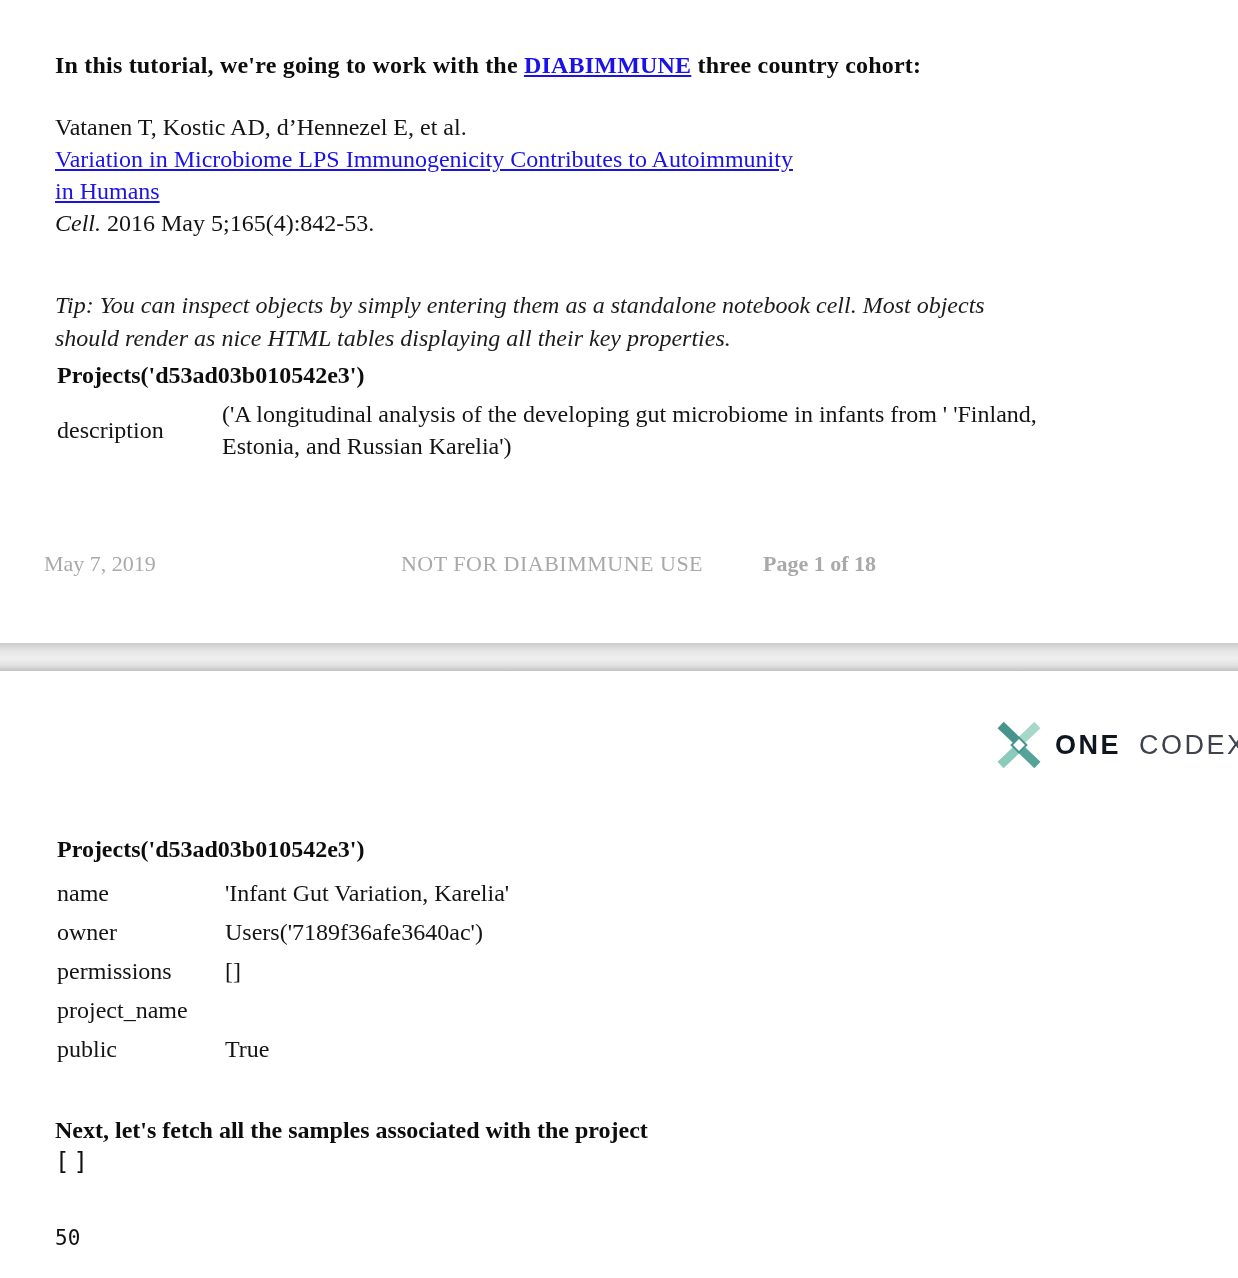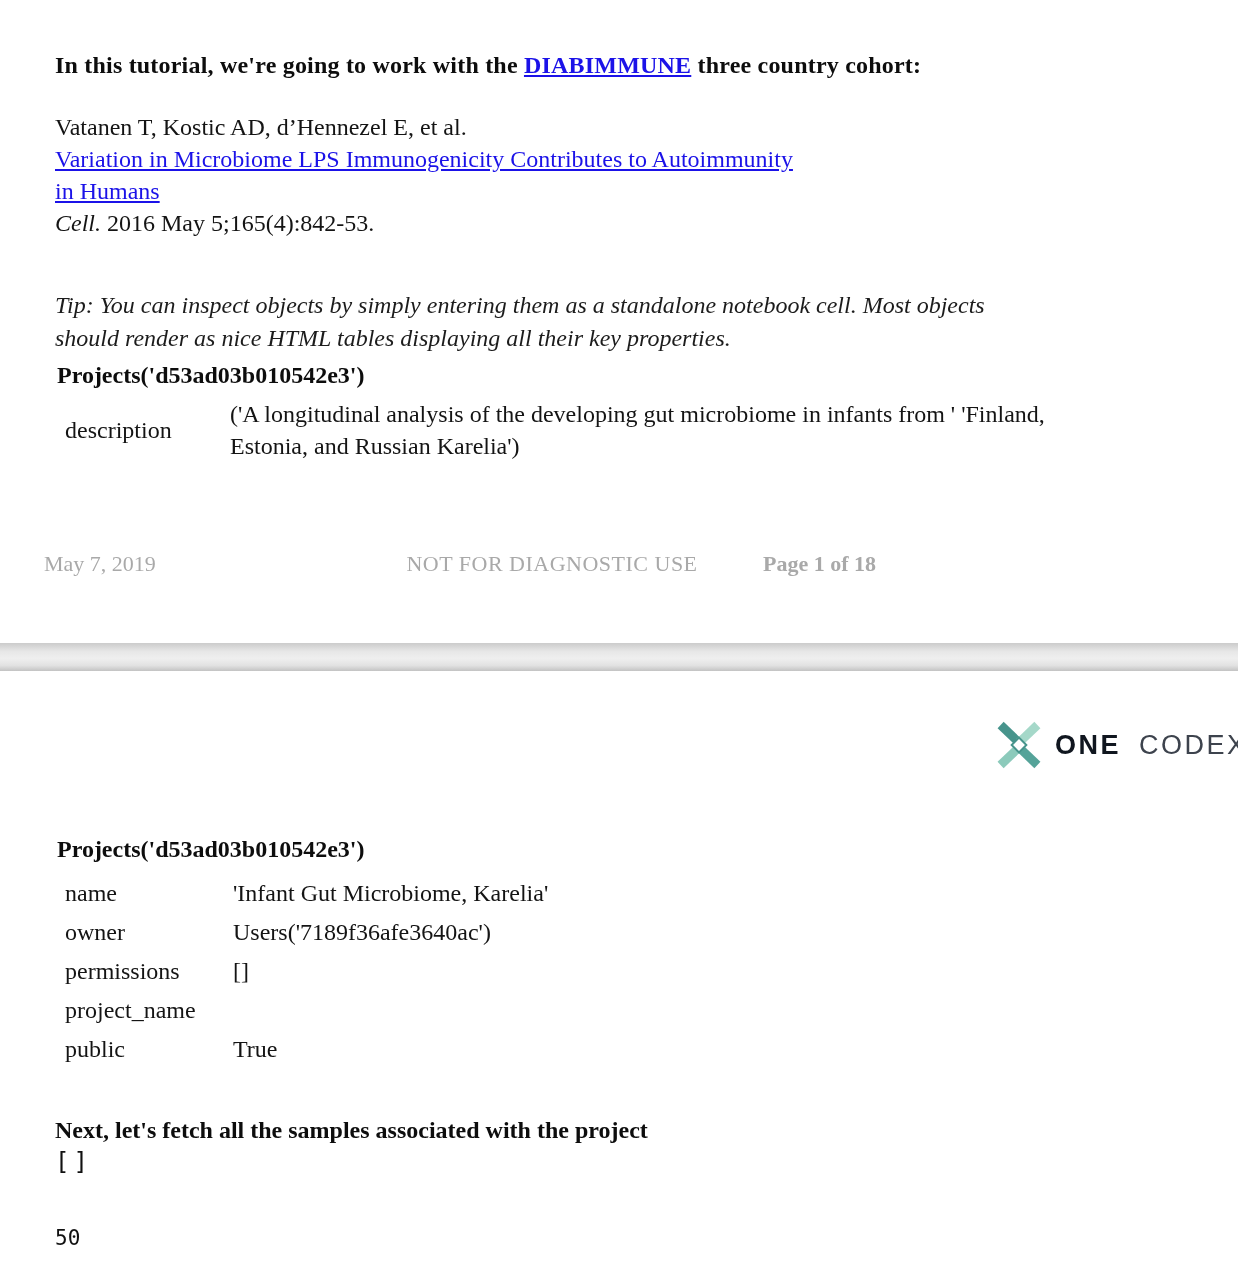--- a/index.html
+++ b/index.html
@@ -29,21 +29,21 @@
     font-style:italic;color:#1c1c1c;
   }
   .kv-header{
     font-size:24px;font-weight:bold;color:#0d0d0d;
   }
   .p1-header{top:362px;left:57px;}
   .p2-header{top:836px;left:57px;}
   .kv-table{font-size:24px;color:#141414;}
   .kv-table.p1{top:398px;left:57px;width:1020px;}
   .kv-table.p2{top:874px;left:57px;width:900px;}
-  .kv-row{display:flex;align-items:center;margin-left:8px;}
+  .kv-row{display:flex;align-items:center;}
   .p1 .kv-key{width:165px;flex:0 0 165px;}
   .p1 .kv-val{width:850px;line-height:32px;}
   .p2 .kv-row{height:39px;}
   .p2 .kv-key{width:168px;flex:0 0 168px;}
   .p2 .kv-val{flex:1;}
   .footer{
     top:551px;left:0;width:1014px;height:28px;
     font-size:22px;color:#a9a9a9;
   }
   .footer .f-left{position:absolute;left:44px;top:0;}
@@ -99,21 +99,21 @@
 
   <div class="abs kv-table p1">
     <div class="kv-row">
       <div class="kv-key">description</div>
       <div class="kv-val">('A longitudinal analysis of the developing gut microbiome in infants from ' 'Finland, Estonia, and Russian Karelia')</div>
     </div>
   </div>
 
   <div class="abs footer">
     <span class="f-left">May 7, 2019</span>
-    <span class="f-center">NOT FOR DIAGNOSTIC USE</span>
+    <span class="f-center">NOT FOR DIABIMMUNE USE</span>
     <span class="f-right">Page 1 of 18</span>
   </div>
 
   <div class="abs page-gap"></div>
 
   <div class="abs logo">
     <svg class="logo-icon" viewBox="0 0 60 64" xmlns="http://www.w3.org/2000/svg">
       <line x1="7" y1="7" x2="30" y2="29" stroke="#47948c" stroke-width="11"></line>
       <line x1="53" y1="7" x2="30" y2="29" stroke="#a5d8c9" stroke-width="11"></line>
       <line x1="7" y1="57" x2="30" y2="35" stroke="#8ccabb" stroke-width="11"></line>
@@ -123,21 +123,21 @@
     <div class="logo-text">
       <span class="brand-bold">ONE</span><span class="brand-light">CODEX</span>
     </div>
   </div>
 
   <div class="abs kv-header p2-header">Projects('d53ad03b010542e3')</div>
 
   <div class="abs kv-table p2">
     <div class="kv-row">
       <div class="kv-key">name</div>
-      <div class="kv-val">'Infant Gut Microbiome, Karelia'</div>
+      <div class="kv-val">'Infant Gut Variation, Karelia'</div>
     </div>
     <div class="kv-row">
       <div class="kv-key">owner</div>
       <div class="kv-val">Users('7189f36afe3640ac')</div>
     </div>
     <div class="kv-row">
       <div class="kv-key">permissions</div>
       <div class="kv-val">[]</div>
     </div>
     <div class="kv-row">

